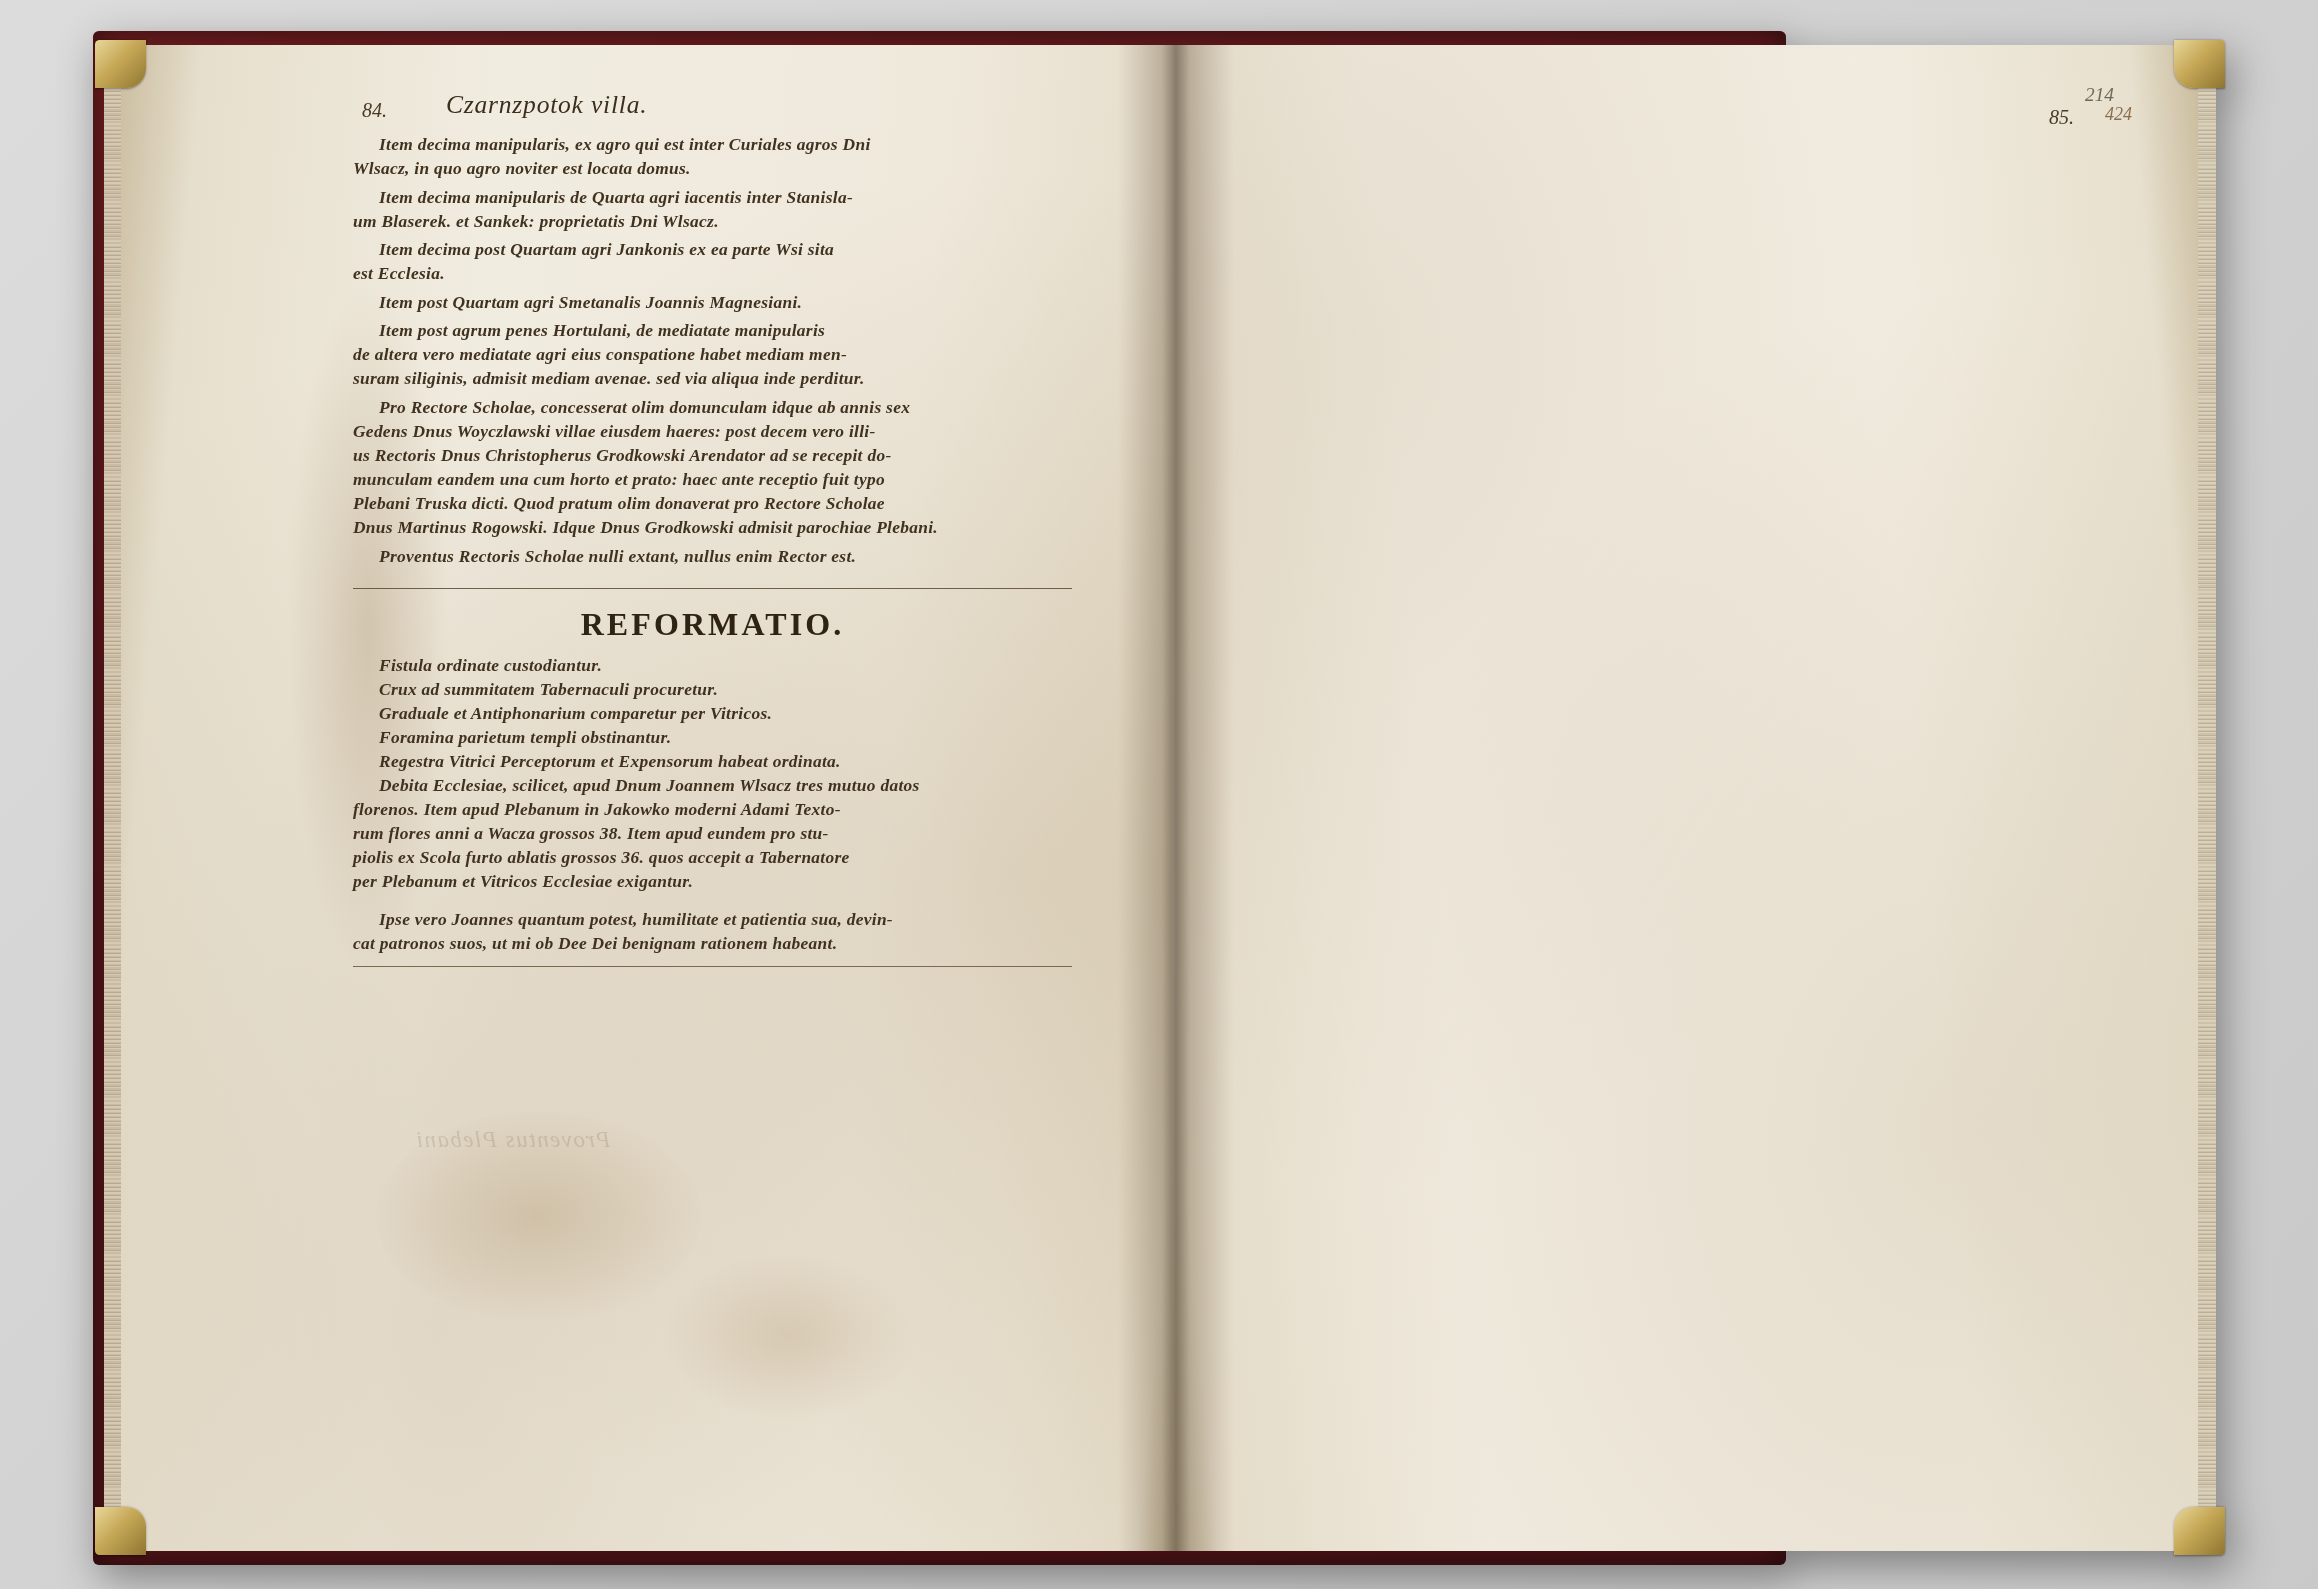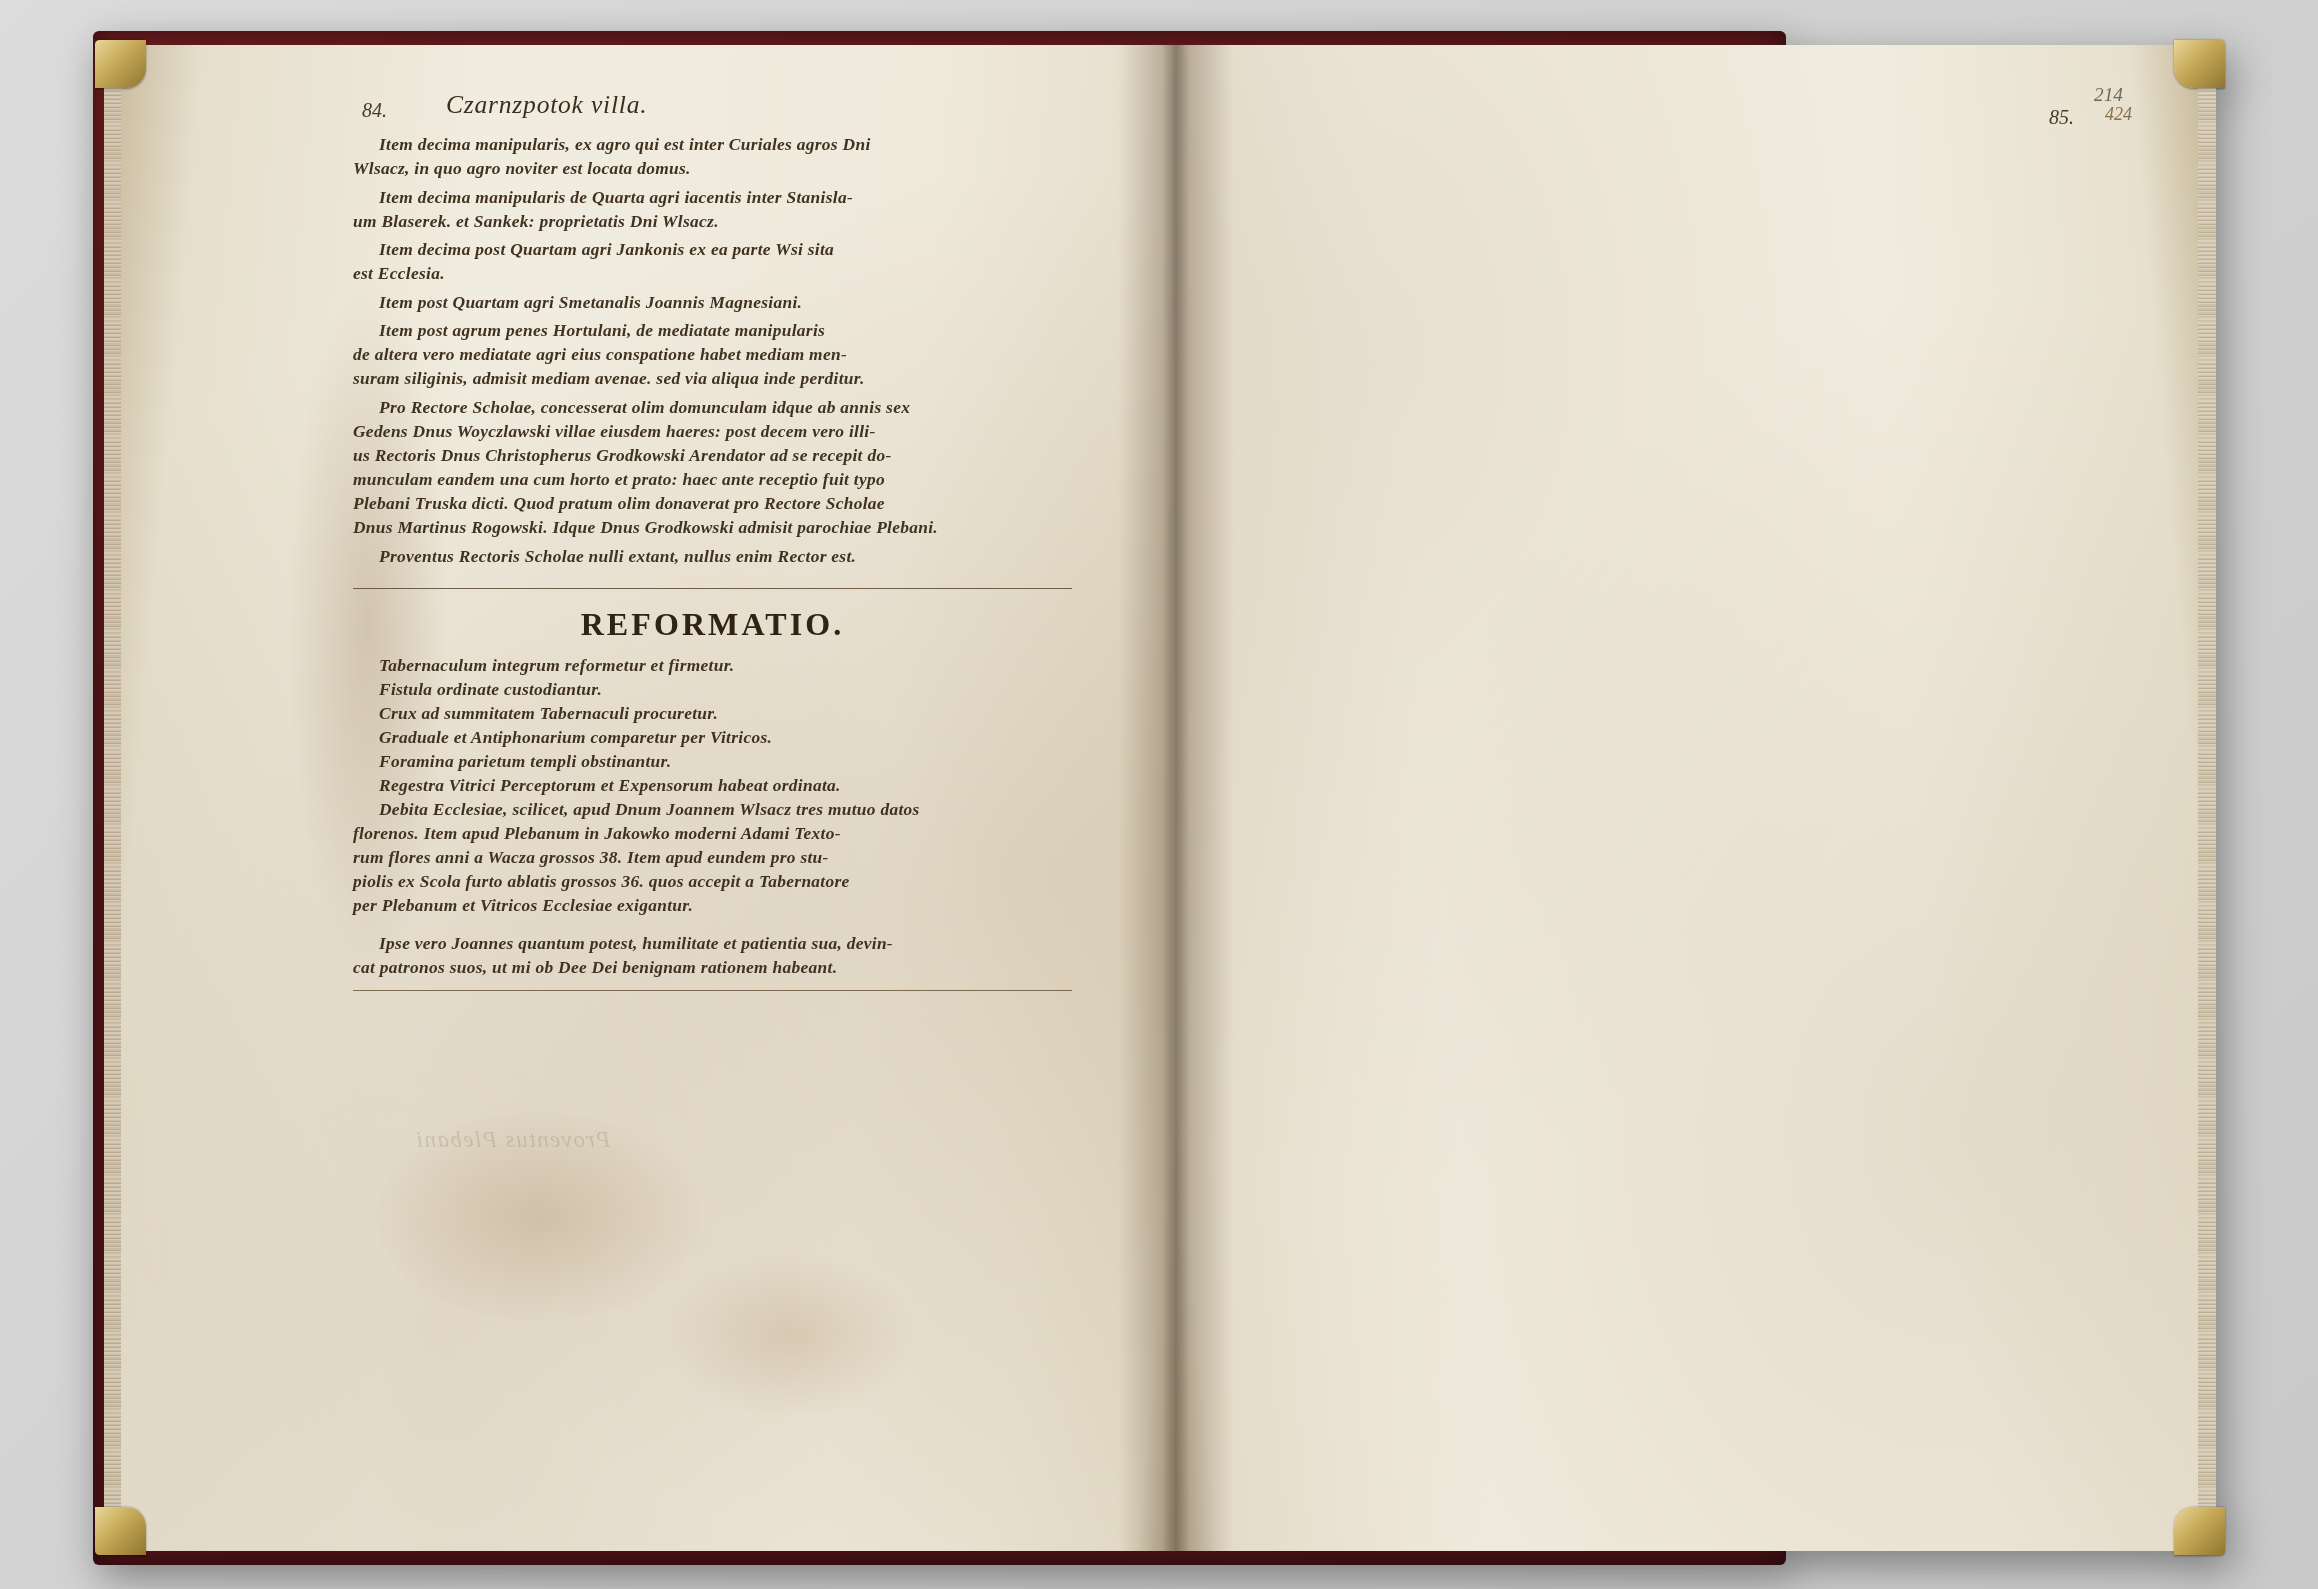--- a/index.html
+++ b/index.html
@@ -150,21 +150,21 @@
     color: #4b3b26;
     font-style: italic;
   }
   .folio-left { left: 241px; top: 54px; }
   .folio-right { left: 877px; top: 61px; }
 
   .archival-num {
     position: absolute;
     right: 66px;
     top: 40px;
-    text-align: center;
+    text-align: left;
     color: #6d6a5c;
     font-size: 19.3px;
     line-height: 1.05;
     font-style: italic;
   }
   .archival-num .n2 { color: #8a6f4c; font-size: 18px; margin-left: 20px; }
 
   
   .running-head {
     position: absolute;
@@ -310,21 +310,20 @@
             </div>
             <div class="para">
               <div class="ln indent">Proventus Rectoris Scholae nulli extant, nullus enim Rector est.</div>
             </div>
 
             <hr class="rule">
 
             <div class="h-roman">REFORMATIO.</div>
 
             <div class="para">
-              <div class="ln indent">Tabernaculum integrum reformetur et firmetur.</div>
               <div class="ln indent">Fistula ordinate custodiantur.</div>
               <div class="ln indent">Crux ad summitatem Tabernaculi procuretur.</div>
               <div class="ln indent">Graduale et Antiphonarium comparetur per Vitricos.</div>
               <div class="ln indent">Foramina parietum templi obstinantur.</div>
               <div class="ln indent">Regestra Vitrici Perceptorum et Expensorum habeat ordinata.</div>
               <div class="ln indent">Debita Ecclesiae, scilicet, apud Dnum Joannem Wlsacz tres mutuo datos</div>
               <div class="ln">florenos. Item apud Plebanum in Jakowko moderni Adami Texto-</div>
               <div class="ln">rum flores anni a Wacza grossos 38. Item apud eundem pro stu-</div>
               <div class="ln">piolis ex Scola furto ablatis grossos 36. quos accepit a Tabernatore</div>
               <div class="ln">per Plebanum et Vitricos Ecclesiae exigantur.</div>

